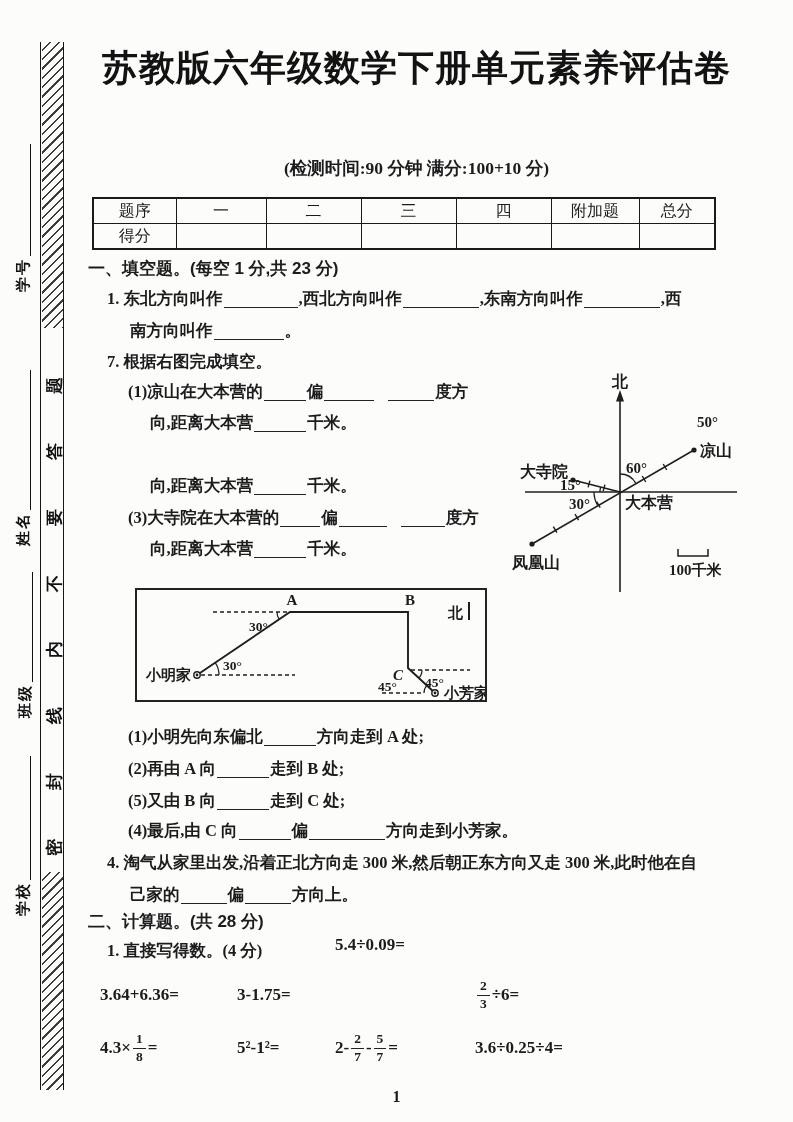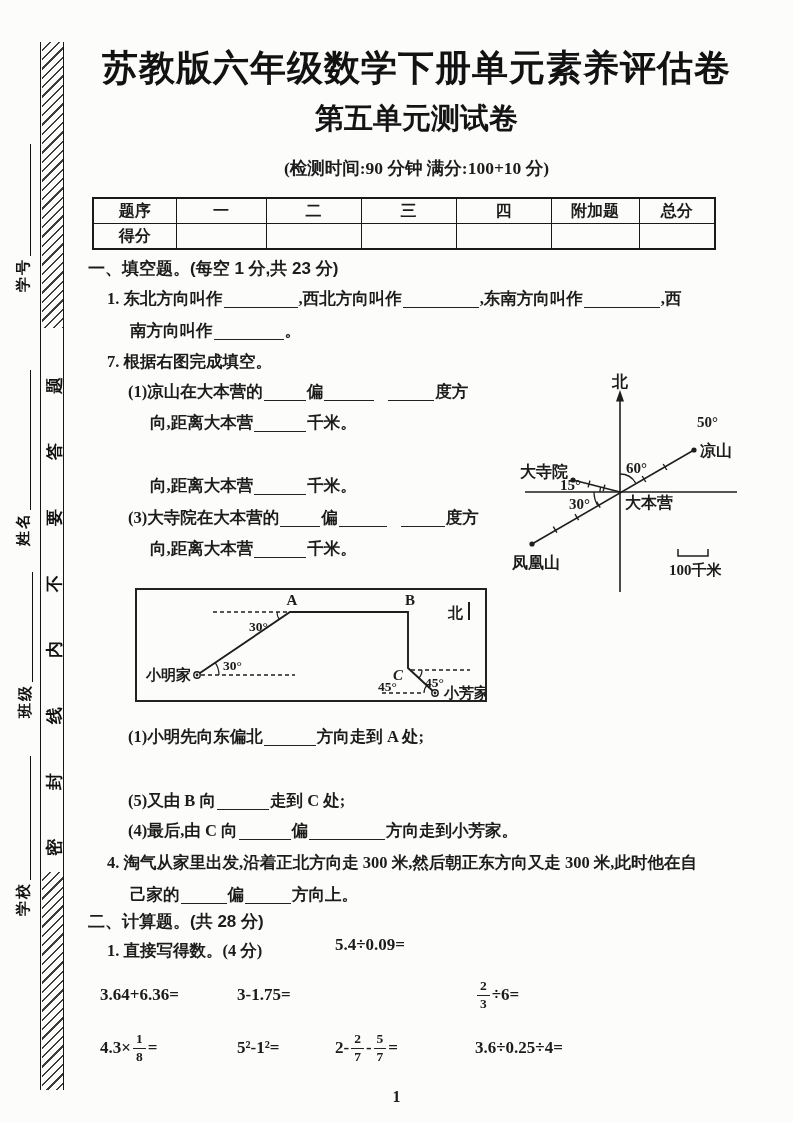--- a/index.html
+++ b/index.html
@@ -21,21 +21,21 @@
          font-family:"Liberation Sans","DejaVu Sans",sans-serif;font-weight:900;font-size:36px;
          letter-spacing:1px;color:#121212;}
   .subtitle{position:absolute;left:90px;right:50px;top:99px;text-align:center;
             font-weight:800;font-size:29px;color:#141414;}
   .info{position:absolute;left:90px;right:50px;top:156px;text-align:center;
         font-weight:700;font-size:17.5px;}
   
   table.score{position:absolute;left:92px;top:197px;border-collapse:collapse;table-layout:fixed;
               border:2.2px solid #1a1a1a;}
   table.score td{border:1.6px solid #1a1a1a;height:24px;text-align:center;
-                 font-weight:700;font-size:16px;padding:0;}
+                 font-weight:400;font-size:16px;padding:0;}
   
   .sec-head{position:absolute;font-weight:700;font-size:17px;white-space:nowrap;
             font-family:"Liberation Sans","DejaVu Sans",sans-serif;}
   .line{position:absolute;font-weight:600;font-size:16.5px;white-space:nowrap;}
   .blank{display:inline-block;border-bottom:1.6px solid #222;height:1em;vertical-align:-0.22em;margin:0 1px;}
   .gap{display:inline-block;}
   
   .fig{position:absolute;}
   .pathbox{position:absolute;left:135px;top:588px;width:348px;height:110px;border:2px solid #222;}
   svg text{font-family:"Liberation Serif","DejaVu Serif",serif;font-weight:700;fill:#1c1c1c;}
@@ -69,21 +69,20 @@
   <div class="fld" style="left:16px;top:718px;width:146px">
     <span>班级</span>
       <span class="fld-line"></span>
   </div>
   <div class="fld" style="left:14px;top:916px;width:160px">
     <span>学校</span>
       <span class="fld-line"></span>
   </div>
 
   <div class="title">苏教版六年级数学下册单元素养评估卷</div>
-  <div class="subtitle">第五单元测试卷</div>
   <div class="info">(检测时间:90 分钟  满分:100+10 分)</div>
 
   <table class="score">
     <colgroup>
         <col style="width:83px">
         <col style="width:90px">
         <col style="width:95px">
         <col style="width:95px">
         <col style="width:95px">
         <col style="width:88px">
@@ -193,20 +192,21 @@
       <text x="307" y="108" font-size="15">小芳家</text>
       <text x="86" y="80" font-size="13.5">30°</text>
       <text x="112" y="41" font-size="13.5">30°</text>
       <text x="288" y="97" font-size="13.5">45°</text>
       <text x="260" y="101" text-anchor="end" font-size="13.5">45°</text>
       <text x="311" y="28" font-size="15">北</text>
     </svg>
   </div>
 
   <div class="line" style="left:128px;top:726px"><span>(1)小明先向东偏北</span><span class="blank" style="width: 52px;"></span><span>方向走到 A 处;</span></div>
+  <div class="line" style="left:128px;top:758px"><span>(2)再由 A 向</span><span class="blank" style="width: 52px;"></span><span>走到 B 处;</span></div>
   <div class="line" style="left:128px;top:790px"><span>(5)又由 B 向</span><span class="blank" style="width: 52px;"></span><span>走到 C 处;</span></div>
   <div class="line" style="left:128px;top:820px"><span>(4)最后,由 C 向</span><span class="blank" style="width: 52px;"></span><span>偏</span><span class="blank" style="width: 76px;"></span><span>方向走到小芳家。</span></div>
   <div class="line" style="left:107px;top:852px"><span>4. 淘气从家里出发,沿着正北方向走 300 米,然后朝正东方向又走 300 米,此时他在自</span></div>
   <div class="line" style="left:130px;top:884px"><span>己家的</span><span class="blank" style="width: 46px;"></span><span>偏</span><span class="blank" style="width: 46px;"></span><span>方向上。</span></div>
 
   <div class="sec-head" style="left:88px;top:910px">二、计算题。(共 28 分)</div>
   <div class="line" style="left:107px;top:940px">1. 直接写得数。(4 分)</div>
 
   <div class="mexp" style="left:100px;top:973px">
       <span>3.64+6.36=</span>

